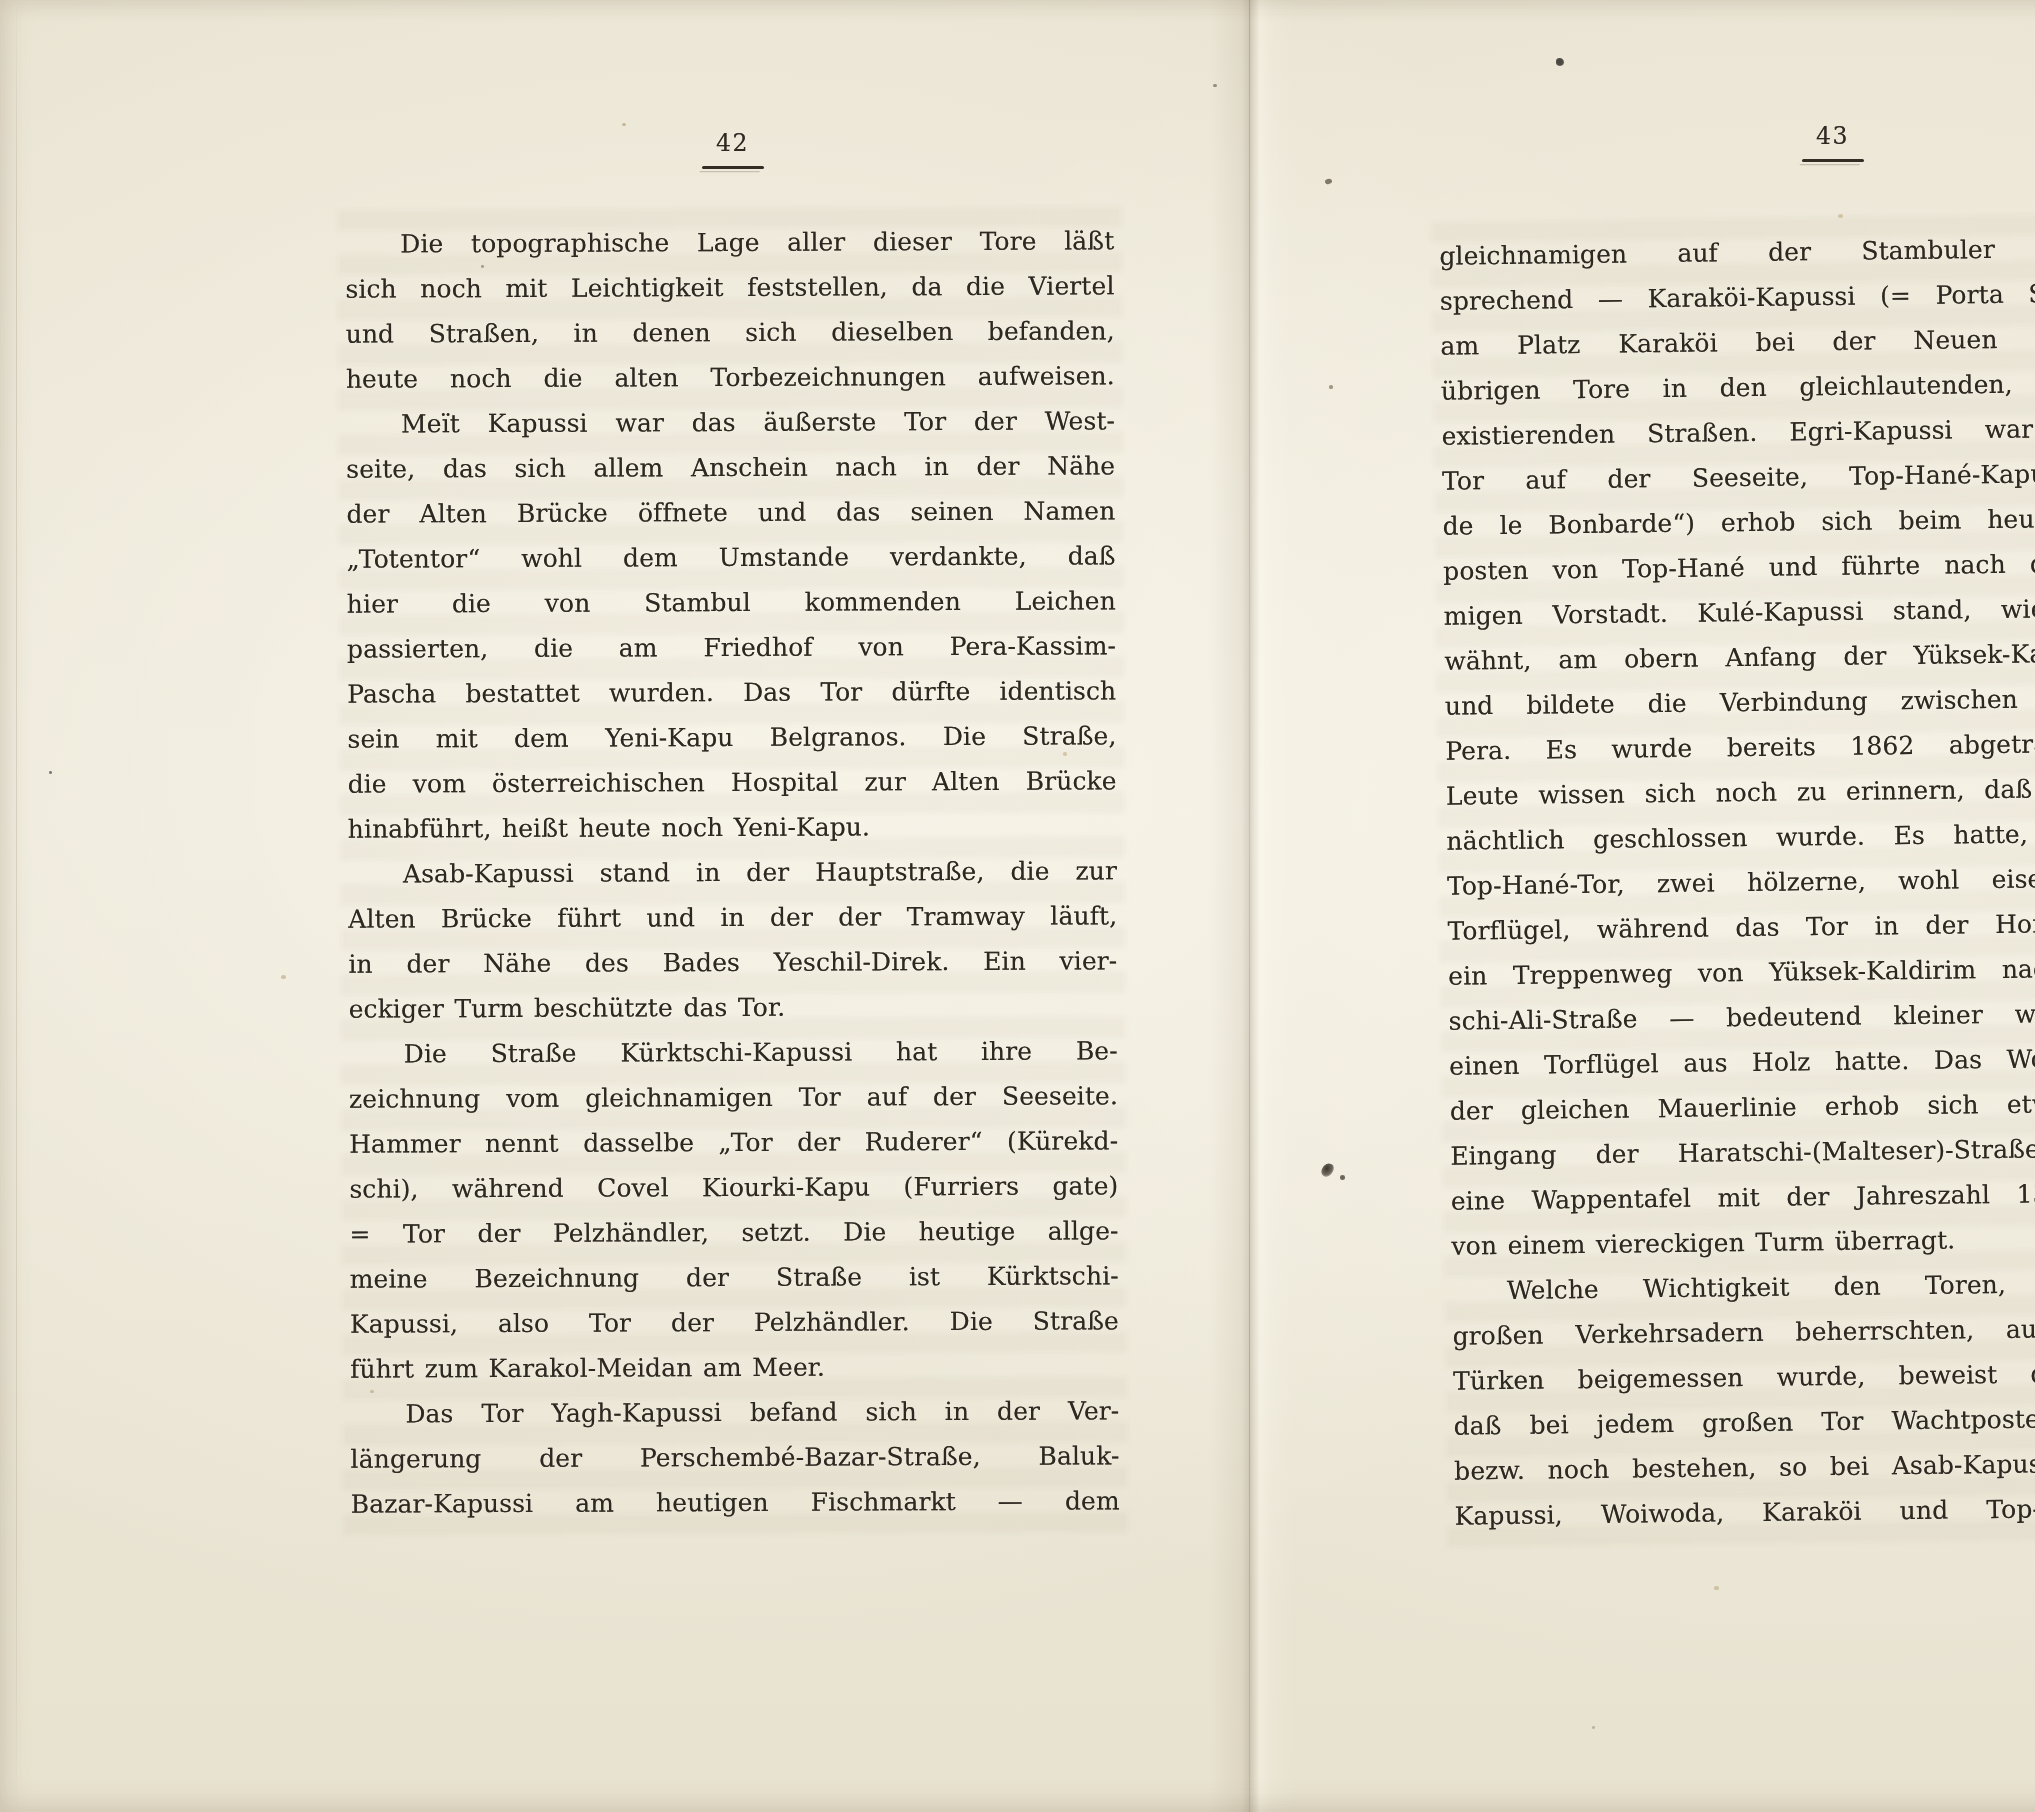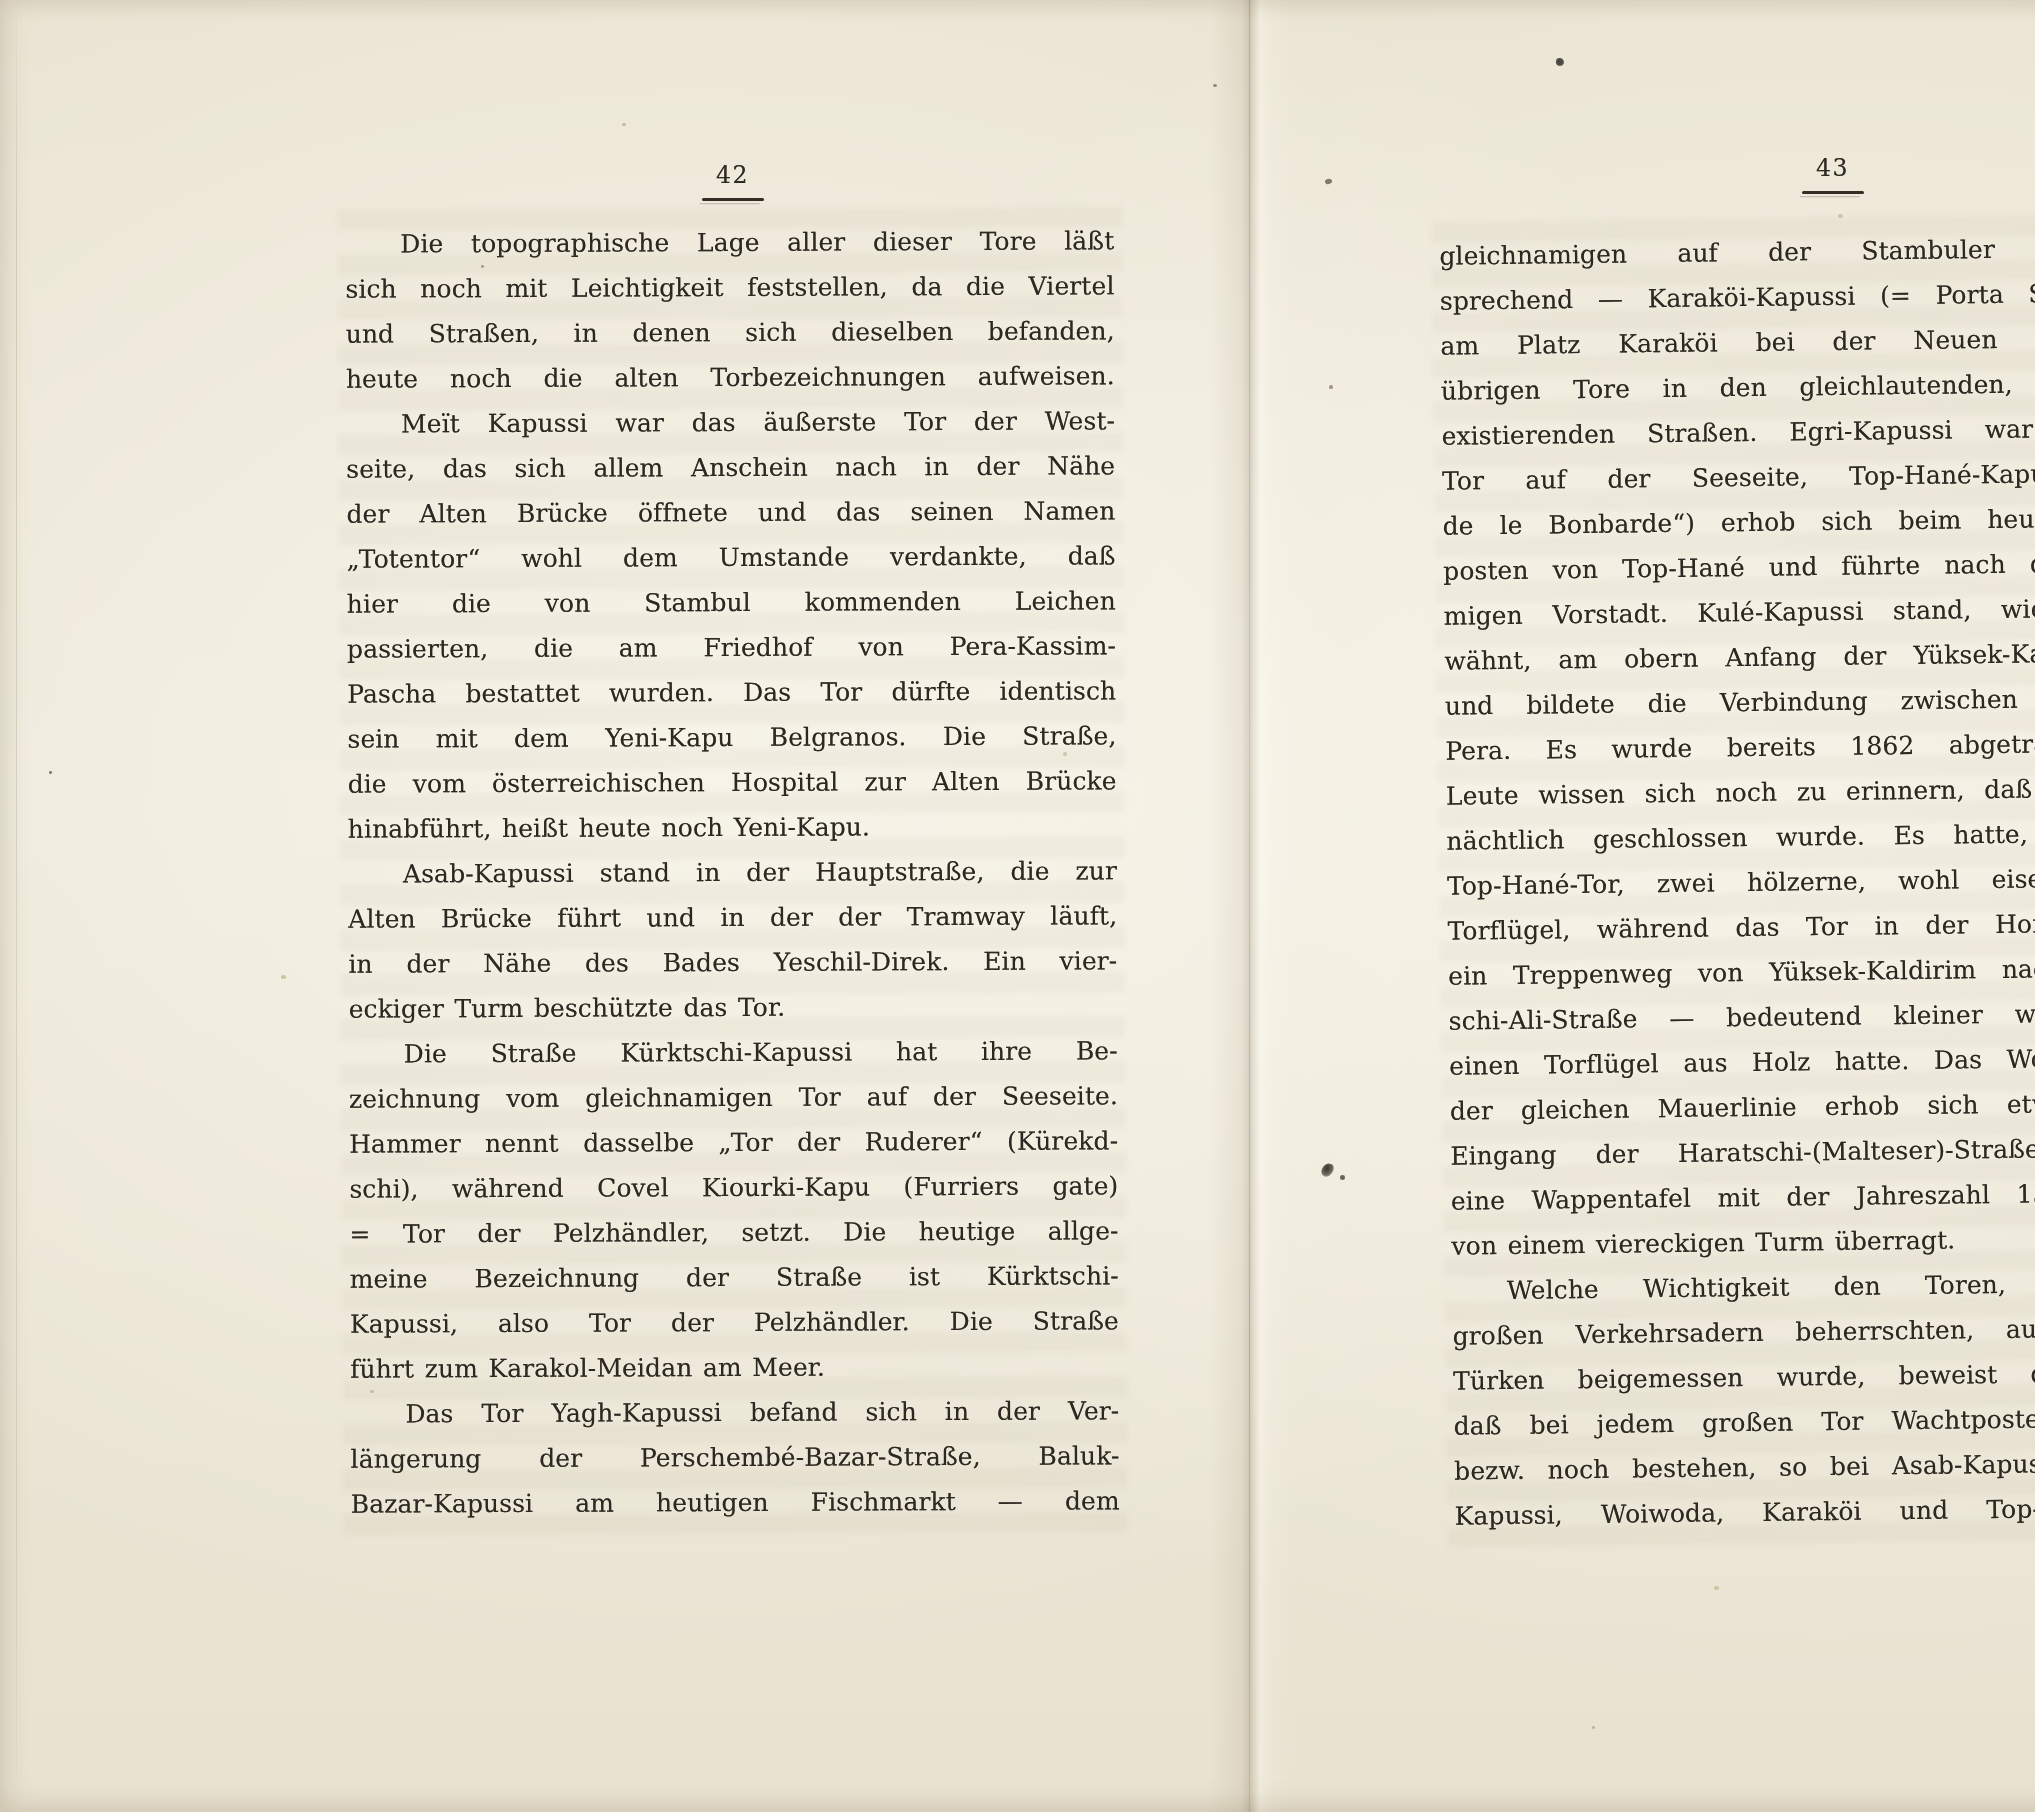--- a/index.html
+++ b/index.html
@@ -46,21 +46,20 @@
   .gutter-crease {
     position: absolute; left: 1249px; top: 0; width: 1.2px; height: 100%;
     background: linear-gradient(180deg, rgba(110,90,62,0.25), rgba(110,90,62,0.10) 40%, rgba(110,90,62,0.28) 75%, rgba(110,90,62,0.12));
   }
 
   .page-block { position: absolute; }
 
   .pagenum-wrap {
     position: absolute;
     text-align: center;
-    margin-top: 32px;
   }
   .pagenum {
     font-size: 23.6px;
     letter-spacing: 1.6px;
     color: #2e2922;
     text-shadow: 0 0 0.4px rgba(46,41,34,0.45);
   }
   .pagenum-rule {
     margin: 9px auto 0 auto;
     width: 62px;

